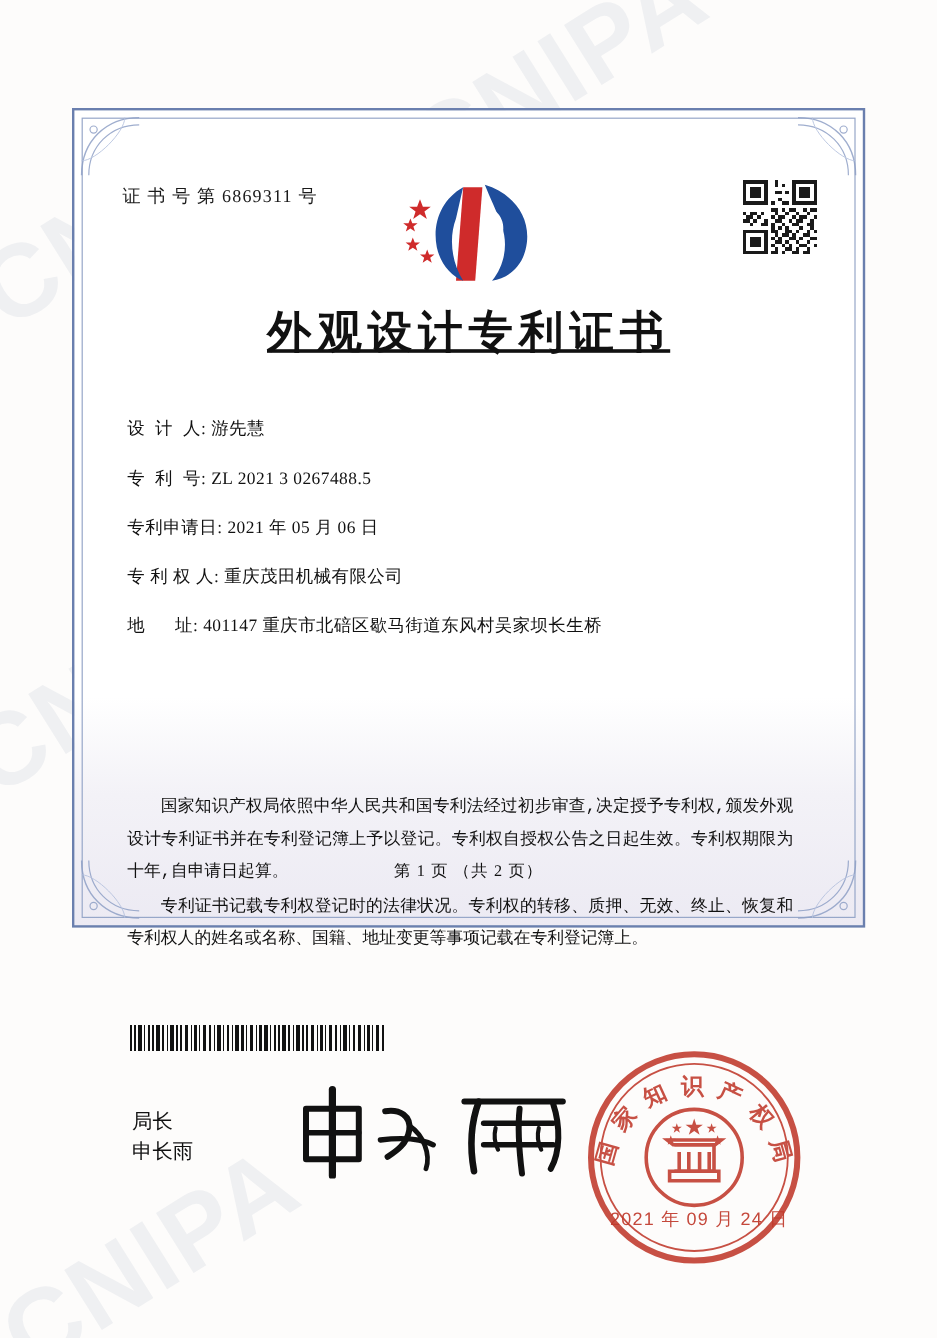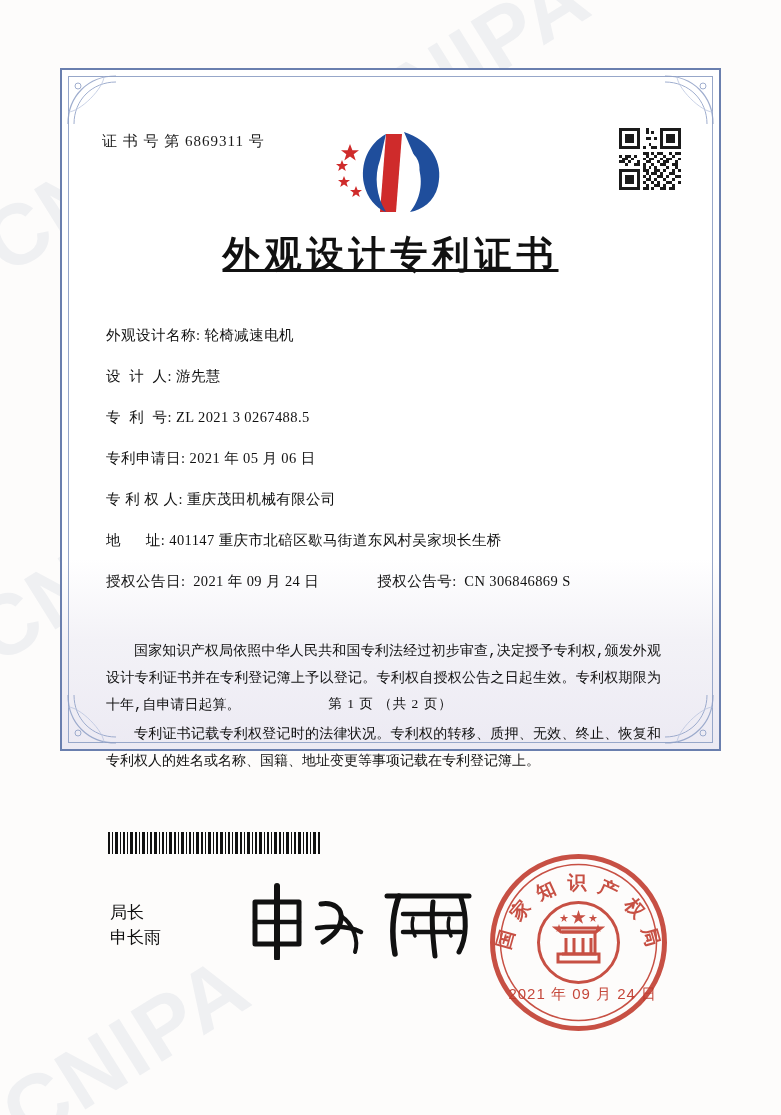--- a/index.html
+++ b/index.html
@@ -31,21 +31,21 @@
     letter-spacing: 2px;
     transform: rotate(-32deg);
     user-select: none;
     pointer-events: none;
     white-space: nowrap;
   }
 
   .cert {
     position: absolute;
     left: 60px;
-    top: 68px;
+    top: 90px;
     width: 661px;
     height: 683px;
     border: 2px solid #6a7fae;
     box-sizing: border-box;
     background: linear-gradient(to bottom, #ffffff 0%, #ffffff 72%, #f3f2f7 84%, #eceaf3 100%);
   }
   .cert-inner-line {
     position: absolute;
     left: 6px;
     top: 6px;
@@ -379,54 +379,40 @@
         <polygon points="16,34 17.6,38.1 22,38.1 18.5,40.8 19.8,45 16,42.4 12.2,45 13.5,40.8 10,38.1 14.4,38.1"></polygon>
         <polygon points="18,50 19.6,54.1 24,54.1 20.5,56.8 21.8,61 18,58.4 14.2,61 15.5,56.8 12,54.1 16.4,54.1"></polygon>
         <polygon points="30,60 31.6,64.1 36,64.1 32.5,66.8 33.8,71 30,68.4 26.2,71 27.5,66.8 24,64.1 28.4,64.1"></polygon>
       </g>
     </svg>
 
     <div class="doc-title">外观设计专利证书</div>
 
     <div class="fields">
       <div class="field-row">
-        <span class="field-label">外观设计名称:</span>
-        <span class="field-value">轮椅减速电机</span>
-      </div>
-      <div class="field-row">
         <span class="field-label">设  计  人:</span>
         <span class="field-value">游先慧</span>
       </div>
       <div class="field-row">
         <span class="field-label">专  利  号:</span>
         <span class="field-value">ZL 2021 3 0267488.5</span>
       </div>
       <div class="field-row">
         <span class="field-label">专利申请日:</span>
         <span class="field-value">2021 年 05 月 06 日</span>
       </div>
       <div class="field-row">
         <span class="field-label">专 利 权 人:</span>
         <span class="field-value">重庆茂田机械有限公司</span>
       </div>
       <div class="field-row">
         <span class="field-label">地      址:</span>
         <span class="field-value">401147 重庆市北碚区歇马街道东风村吴家坝长生桥</span>
       </div>
 
-      <div class="row-2col">
-        <span>
-          <span class="field-label">授权公告日:</span>
-          <span class="field-value">2021 年 09 月 24 日</span>
-        </span>
-        <span class="col2">
-          <span class="field-label">授权公告号:</span>
-          <span class="field-value">CN 306846869 S</span>
-        </span>
-      </div>
     </div>
 
     <div class="paras">
       <p>国家知识产权局依照中华人民共和国专利法经过初步审查,决定授予专利权,颁发外观设计专利证书并在专利登记簿上予以登记。专利权自授权公告之日起生效。专利权期限为十年,自申请日起算。</p>
       <p>专利证书记载专利权登记时的法律状况。专利权的转移、质押、无效、终止、恢复和专利权人的姓名或名称、国籍、地址变更等事项记载在专利登记簿上。</p>
     </div>
 
     <svg class="barcode" viewBox="0 0 215 22" shape-rendering="crispEdges">
       <g fill="#111">
         <rect x="0" y="0" width="2" height="22"></rect>

